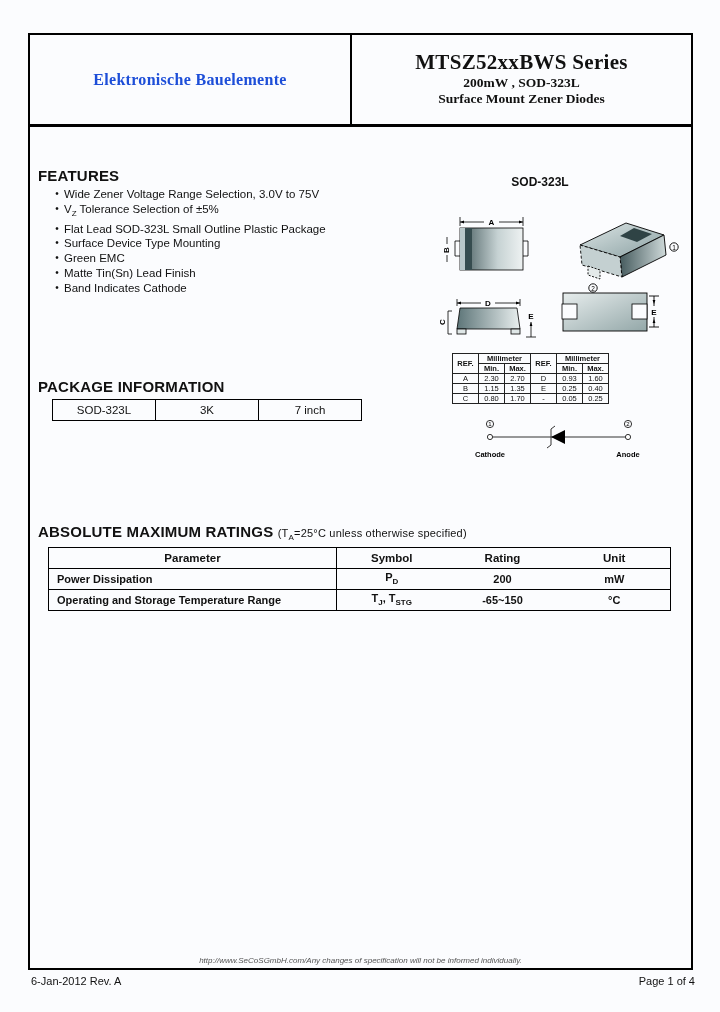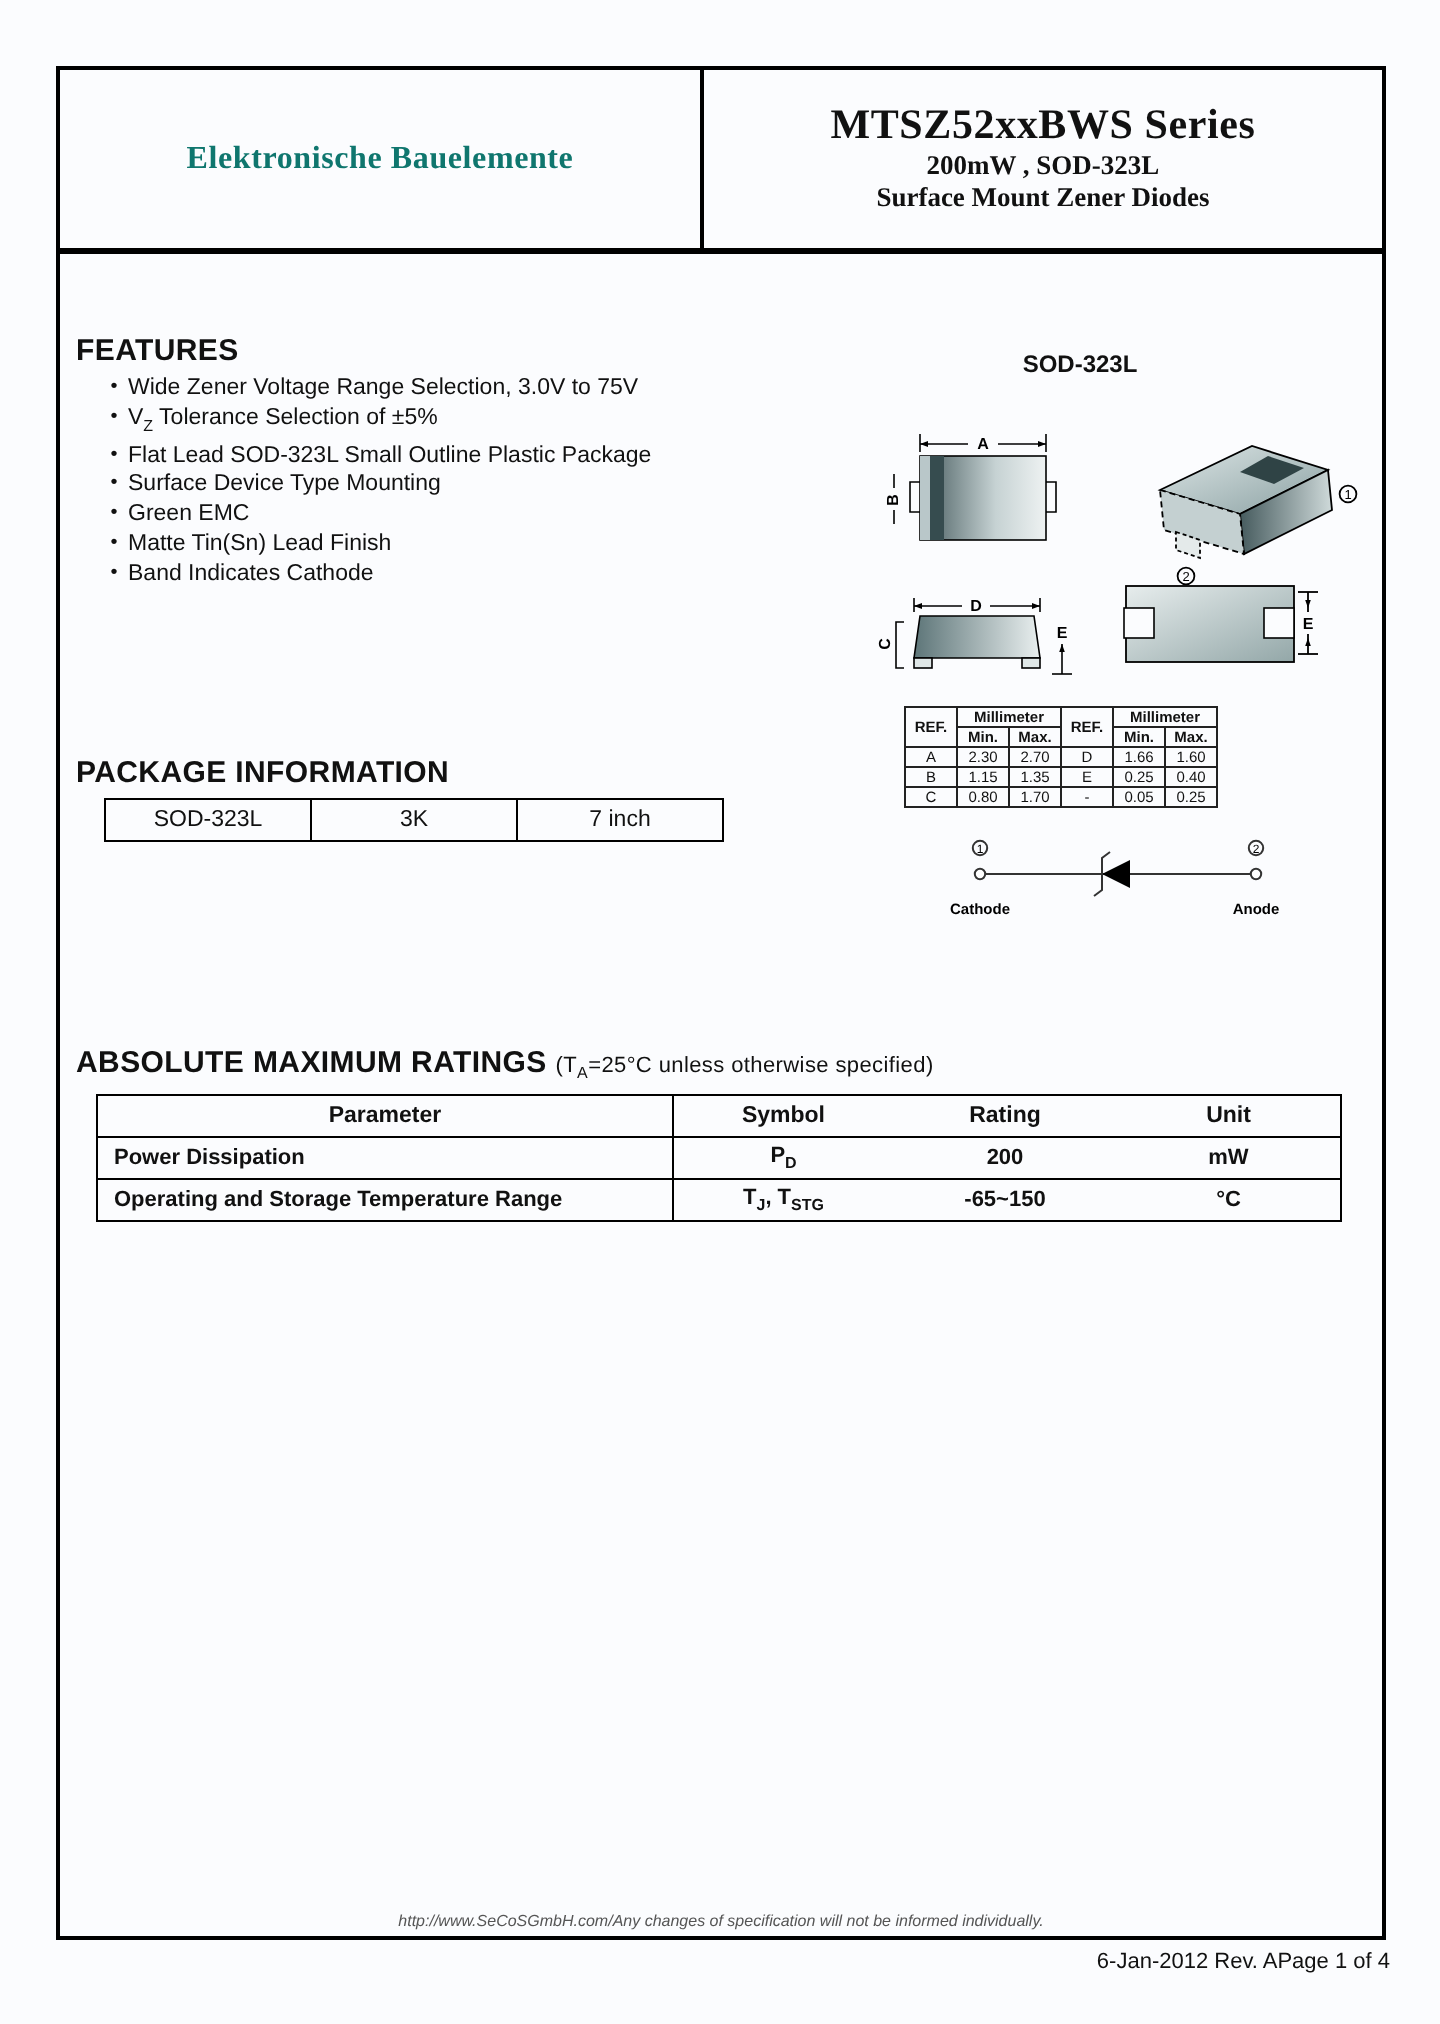--- a/index.html
+++ b/index.html
@@ -18,21 +18,21 @@
   .header-left { width:322px; border-right:2px solid #000; display:flex;
                  flex-direction:column; align-items:center; justify-content:center; }
   .header-right { flex:1; text-align:center; padding-top:15px;
                   font-family:"Liberation Serif", serif; font-weight:bold; }
   .logo-wrap { position:relative; line-height:1; }
   .logo-text { font-family:"DejaVu Sans", sans-serif; font-weight:bold;
                font-size:41px; letter-spacing:2px; color:#29ABE2; line-height:0.95; }
   .logo-wedge { position:absolute; left:34px; top:1px; width:15px; height:12px;
                 background:#EDE338; clip-path:polygon(0 100%, 100% 0, 100% 100%); }
   .logo-tagline { font-family:"Liberation Serif", serif; font-weight:bold;
-                  font-size:16px; color:#0f766e; margin-top:1px; letter-spacing:0.3px;text-align:center; }
+                  font-size:16px; color:#1d4ed8; margin-top:1px; letter-spacing:0.3px;text-align:center; }
   .series-title { font-size:21px; letter-spacing:0.3px; }
   .series-sub { font-size:13.5px; line-height:16px; }
   
   .rohs { position:absolute; left:0; top:96px; width:100%; text-align:center;
           font-size:11px; line-height:12.5px; }
   .rohs div { text-decoration:underline; }
   
   .sec-heading { position:absolute; font-size:15px; font-weight:bold; letter-spacing:0.2px; }
   
   .feat-list { position:absolute; left:20px; top:152px; width:360px;
@@ -65,21 +65,21 @@
   .ratings-table th, .ratings-table td { border-top:1px solid #000; border-bottom:1px solid #000;
                    height:21px; text-align:center;font-weight:bold; }
   .ratings-table { border:1px solid #000; }
   .ratings-table .col-param { border-right:1px solid #000; }
   .ratings-table th { font-weight:bold; font-size:11.5px; }
   .ratings-table td.col-param { text-align:left; padding-left:8px; }
   
   .frame-footer { position:absolute; left:8px; right:8px; bottom:3px; display:flex;
                   justify-content:center; font-size:8px; font-style:italic; color:#555; }
   .page-footer { position:absolute; left:31px; top:975px; width:664px; display:flex;
-                 justify-content:flex-end; font-size:11px; }
+                 justify-content:space-between; font-size:11px; }
   svg text { font-family:"Liberation Sans", sans-serif; }
 </style>
 </head>
 <body>
 
 <div id="page">
   <div class="frame">
 
     <div class="header">
       <div class="header-left">
@@ -227,21 +227,21 @@
         <th>Min.</th>
         <th>Max.</th>
         <th>Min.</th>
         <th>Max.</th>
       </tr>
       <tr>
         <td>A</td>
         <td>2.30</td>
         <td>2.70</td>
         <td>D</td>
-        <td>1.66</td>
+        <td>0.93</td>
         <td>1.60</td>
       </tr>
       <tr>
         <td>B</td>
         <td>1.15</td>
         <td>1.35</td>
         <td>E</td>
         <td>0.25</td>
         <td>0.40</td>
       </tr>

